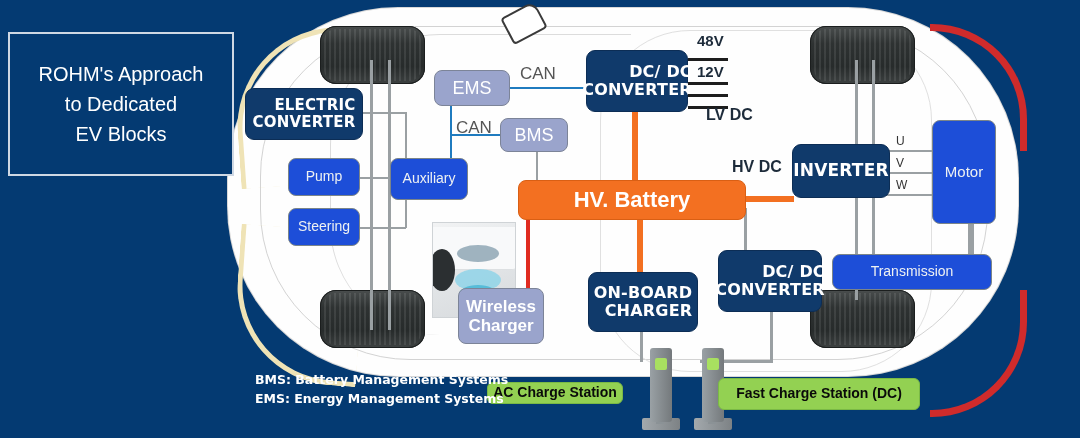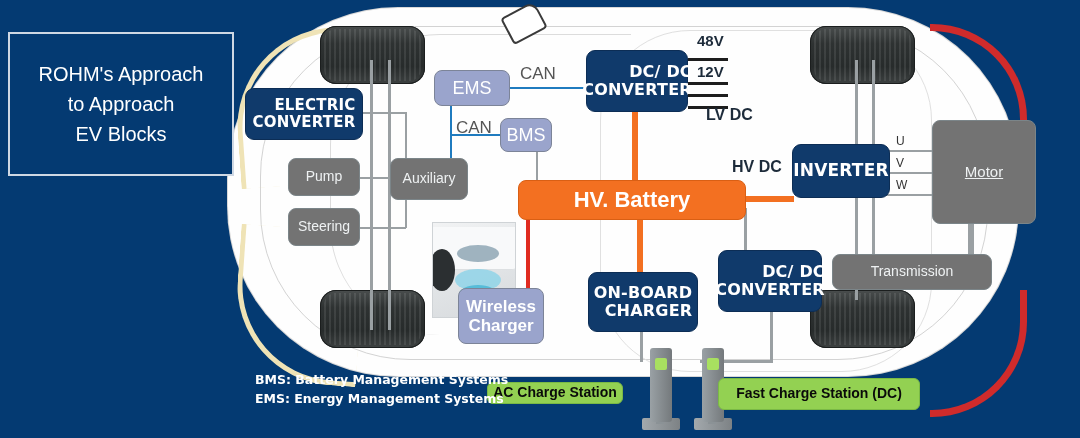--- a/index.html
+++ b/index.html
@@ -102,38 +102,38 @@
     display:flex;align-items:center;justify-content:center;
     text-align:center;border-radius:9px;
     font-weight:bold;line-height:1.12;
     box-sizing:border-box;z-index:20;
   }
   .navy{background:#103A6B;color:#fff;border:1px solid #0c2d55;
         font-size:16px;letter-spacing:.2px;
         font-family:"DejaVu Sans", sans-serif;text-align:right;}
   .lav{background:#9AA4CC;color:#fff;border:1.5px solid #7c8498;
        font-size:18px;font-weight:400;border-radius:8px;}
-  .gray{background:#737373;color:#eef1f2;border:1.5px solid #7b8589;
+  .gray{background:#1d4ed8;color:#eef1f2;border:1.5px solid #7b8589;
         font-size:14px;font-weight:400;border-radius:8px;}
   .orange{background:#F37021;color:#fff;border:1px solid #d95f14;
           font-size:22px;border-radius:8px;}
   .green{background:#93D152;color:#0a0a0a;border:1px solid #7ab945;
          font-size:14px;border-radius:6px;font-weight:bold;}
 
   
   .b-compressor{left:245px;top:88px;width:118px;height:52px;font-size:15px;}
   .b-pump{left:288px;top:158px;width:72px;height:38px;}
   .b-steering{left:288px;top:208px;width:72px;height:38px;}
   .b-aux{left:390px;top:158px;width:78px;height:42px;}
   .b-ems{left:434px;top:70px;width:76px;height:36px;}
-  .b-bms{left:500px;top:118px;width:52px;height:34px;}
+  .b-bms{left:500px;top:118px;width:68px;height:34px;}
   .b-dcdc-top{left:586px;top:50px;width:102px;height:62px;}
   .b-hvbatt{left:518px;top:180px;width:228px;height:40px;}
   .b-inverter{left:792px;top:144px;width:98px;height:54px;font-size:17px;}
-  .b-motor{left:932px;top:120px;width:104px;height:104px;font-size:15px;text-decoration:underline;}
+  .b-motor{left:932px;top:120px;width:64px;height:104px;font-size:15px;}
   .b-transmission{left:832px;top:254px;width:160px;height:36px;font-size:14px;}
   .b-dcdc-bot{left:718px;top:250px;width:104px;height:62px;}
   .b-obc{left:588px;top:272px;width:110px;height:60px;}
   .b-wireless{left:458px;top:288px;width:86px;height:56px;font-size:17px;font-weight:bold;}
   .b-ac-station{left:487px;top:382px;width:136px;height:22px;}
   .b-fast-station{left:718px;top:378px;width:202px;height:32px;}
 
   
   .ln{position:absolute;z-index:10;}
   .ln.gray-l{background:#9aa0a3;}
@@ -207,21 +207,21 @@
   <div class="axle" style="left:388px;top:258px;width:3px;height:36px;"></div>
 
   <div class="ln gray-l" style="left:370px;top:60px;width:3px;height:270px;"></div>
   <div class="ln gray-l" style="left:388px;top:60px;width:3px;height:270px;"></div>
   <div class="ln gray-l" style="left:855px;top:60px;width:3px;height:240px;"></div>
   <div class="ln gray-l" style="left:872px;top:60px;width:3px;height:210px;"></div>
 
   <div class="title-box">
     <div>
       <div>ROHM's Approach</div>
-      <div>to Approach</div>
+      <div>to Dedicated</div>
       <div>EV Blocks</div>
     </div>
   </div>
 
   <div class="ln gray-l" style="left:363px;top:112px;width:44px;height:2px;"></div>
   <div class="ln gray-l" style="left:405px;top:112px;width:2px;height:50px;"></div>
 
   <div class="ln gray-l" style="left:360px;top:177px;width:32px;height:2px;"></div>
 
   <div class="ln gray-l" style="left:360px;top:227px;width:46px;height:2px;"></div>

